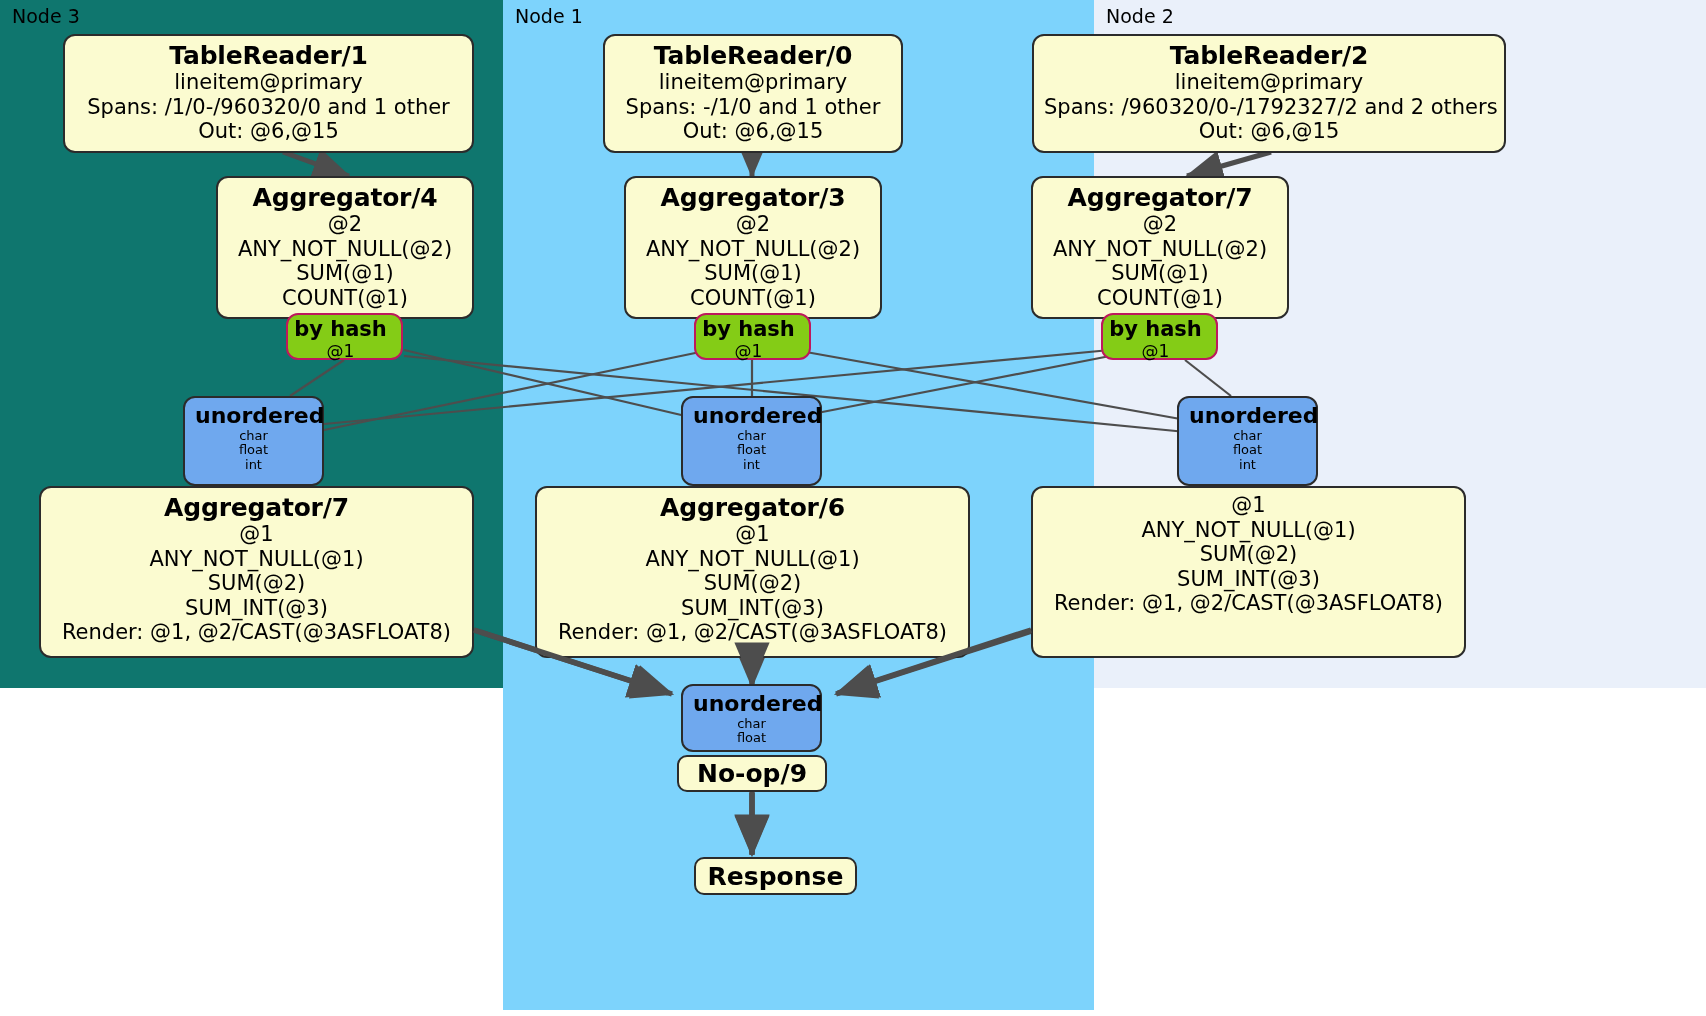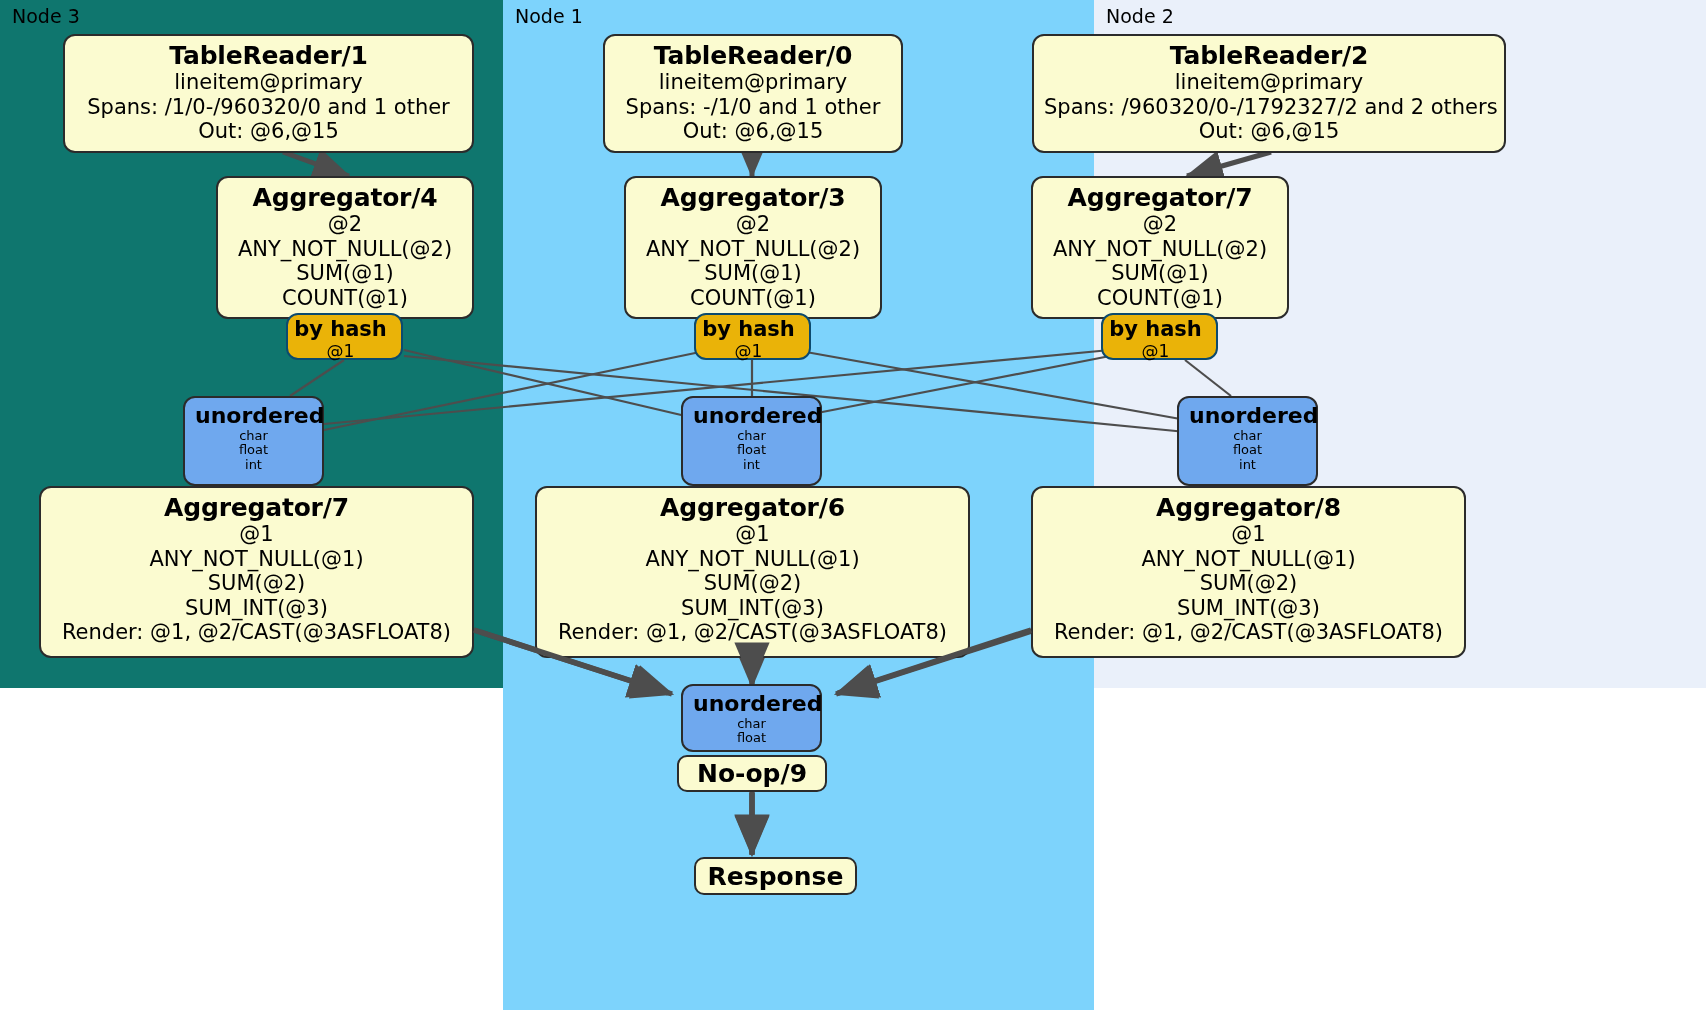--- a/index.html
+++ b/index.html
@@ -55,22 +55,22 @@
   }
   .proc-line {
     font-size: 21px;
     line-height: 1.17;
     white-space: nowrap;
   }
 
   .router-box {
     position: absolute;
     box-sizing: border-box;
-    background: #eab308;
-    border: 2px solid #0c4a6e;
+    background: #84cc16;
+    border: 2px solid #be185d;
     border-radius: 12px;
     text-align: center;
     padding: 3px 12px 4px 4px;
     z-index: 9;
   }
   .router-title {
     font-weight: bold;
     font-size: 21px;
     line-height: 1.12;
     white-space: nowrap;
@@ -298,21 +298,20 @@
   </div>
 
   <div class="sync-box" style="left:1177px; top:396px; width:141px; height:90px;">
     <div class="sync-title">unordered</div>
     <div class="sync-line">char</div>
     <div class="sync-line">float</div>
     <div class="sync-line">int</div>
   </div>
 
   <div class="proc-box" style="left:1031px; top:486px; width:435px; height:172px;">
-    <div class="proc-title">Aggregator/8</div>
     <div class="proc-line">@1</div>
     <div class="proc-line">ANY_NOT_NULL(@1)</div>
     <div class="proc-line">SUM(@2)</div>
     <div class="proc-line">SUM_INT(@3)</div>
     <div class="proc-line">Render: @1, @2/CAST(@3ASFLOAT8)</div>
   </div>
 
   <svg id="edges-front" viewBox="0 0 1706 1016" xmlns="http://www.w3.org/2000/svg">
     <path d="M474,630 L668,693" stroke="#4d4d4d" stroke-width="5.5" fill="none" marker-end="url(#ah)"></path>
     <path d="M1031,630 L838,693" stroke="#4d4d4d" stroke-width="5.5" fill="none" marker-end="url(#ah)"></path>

